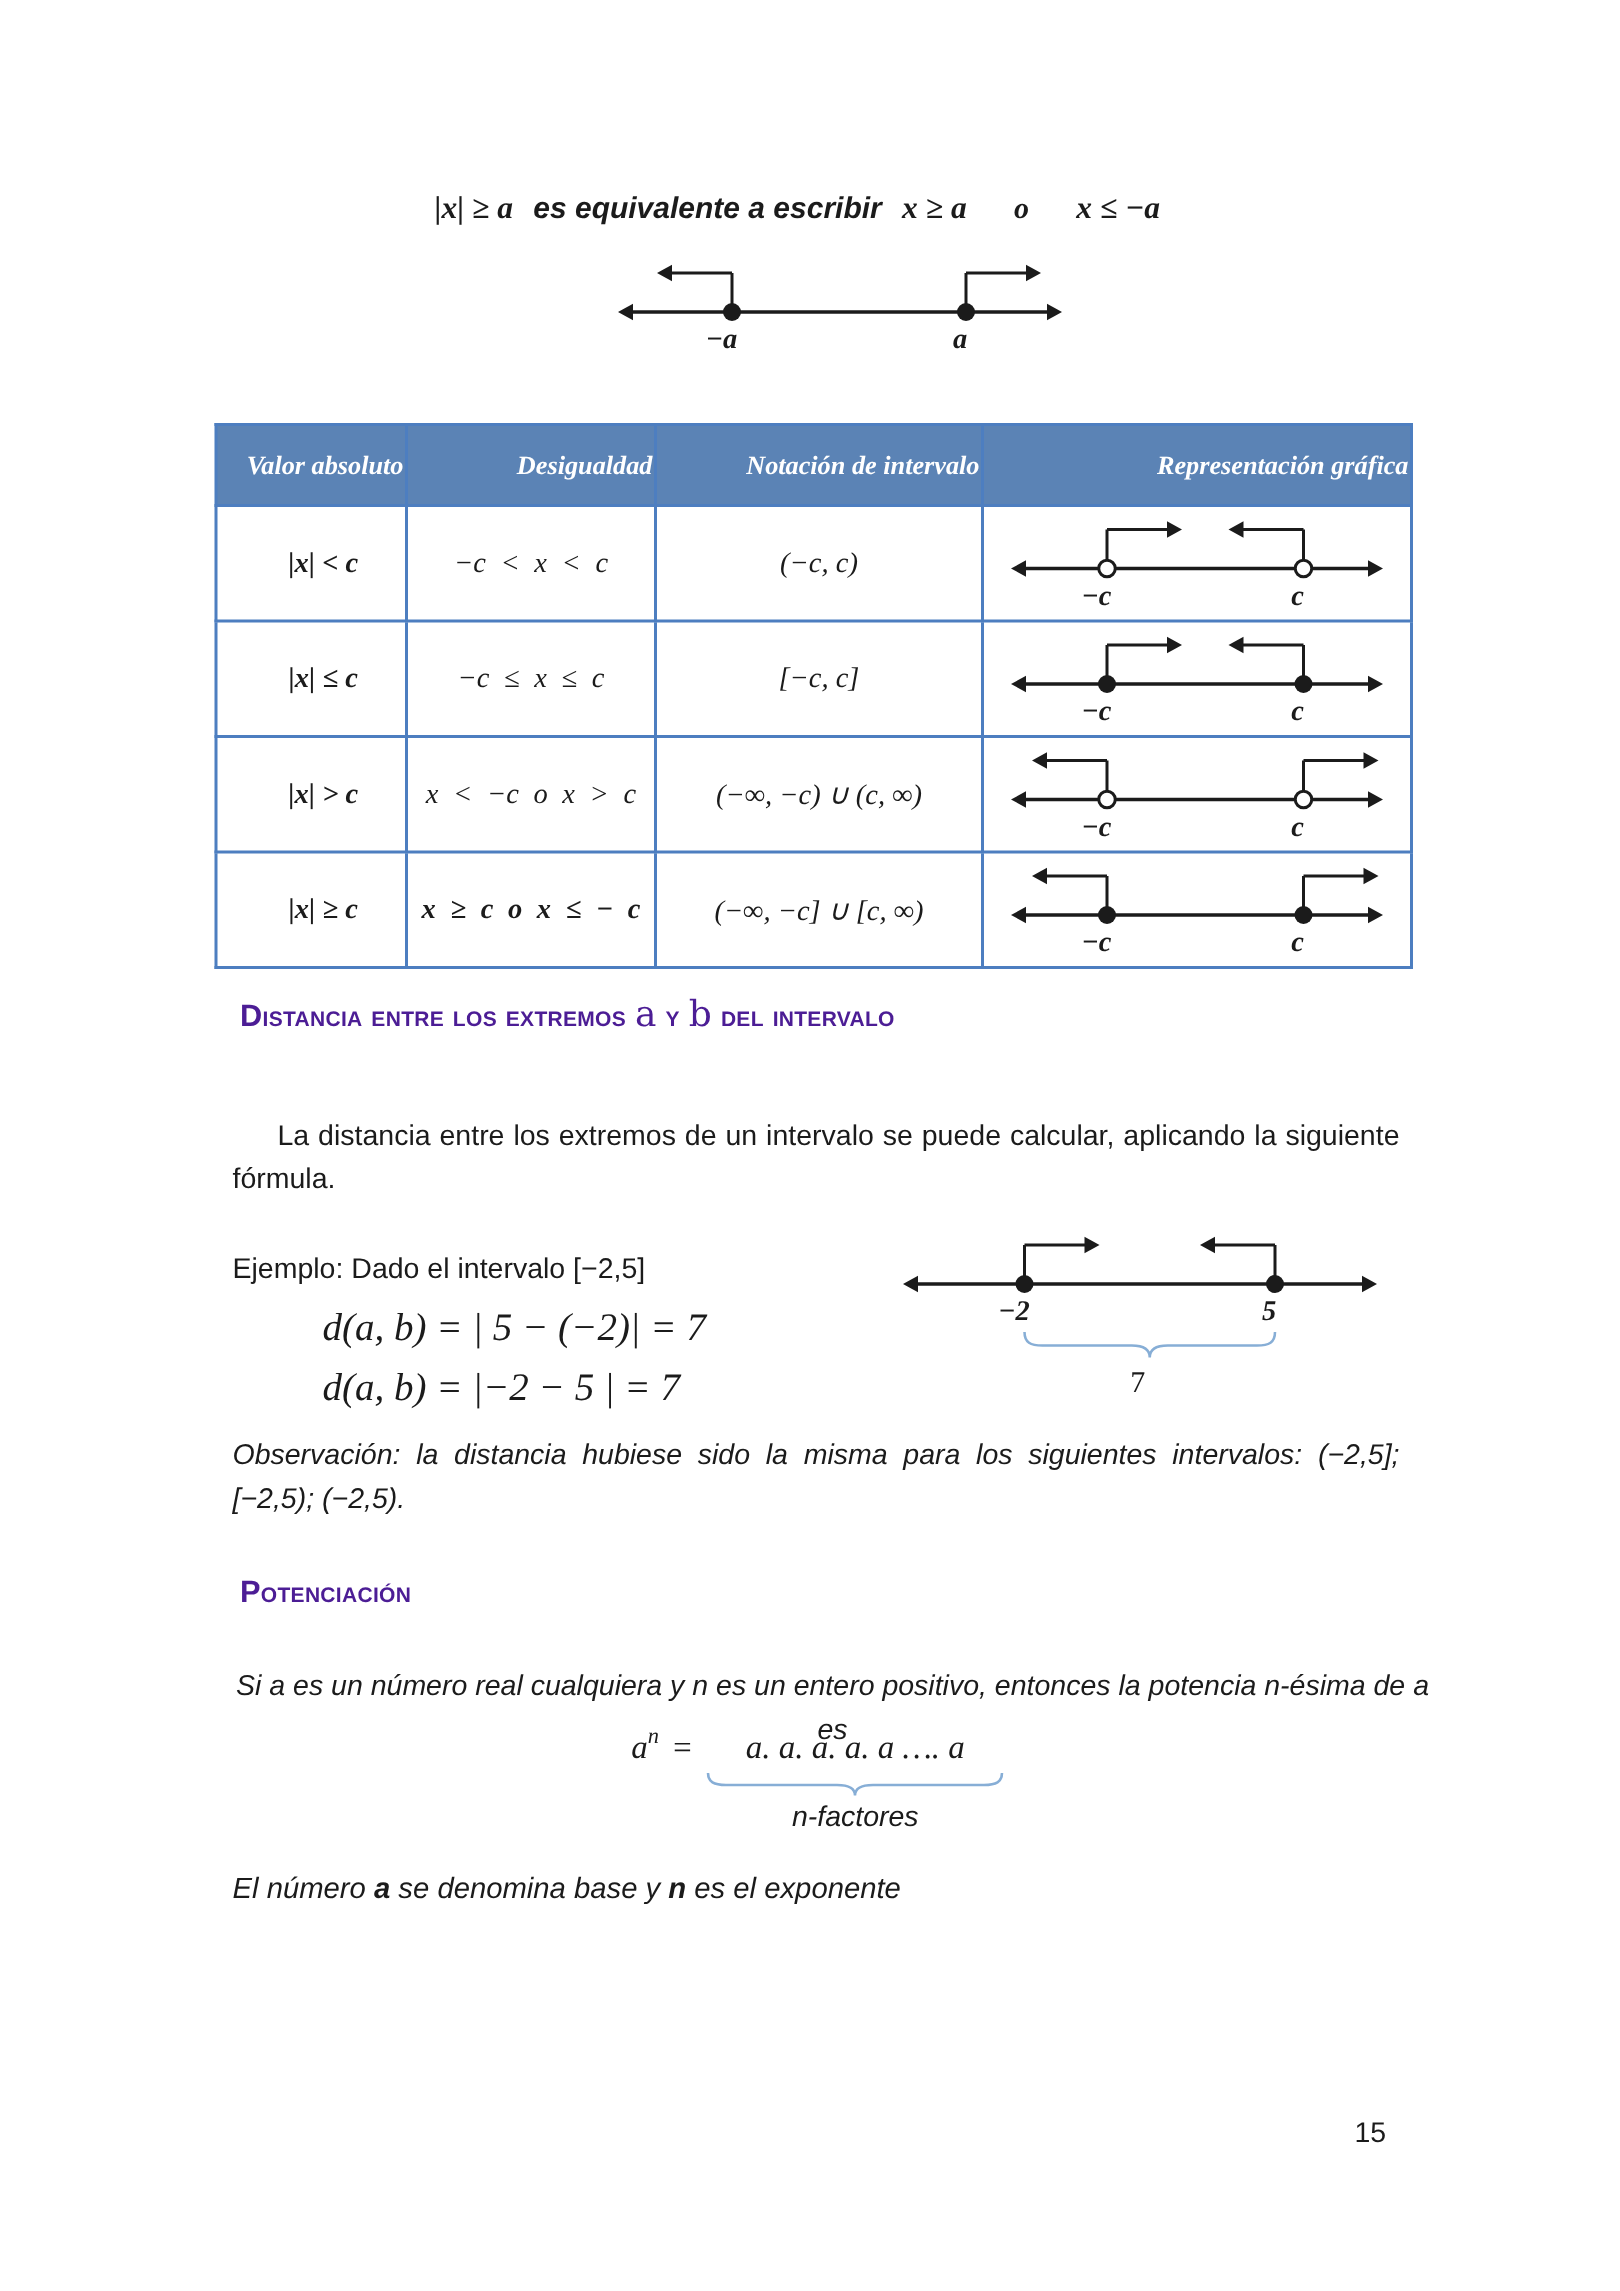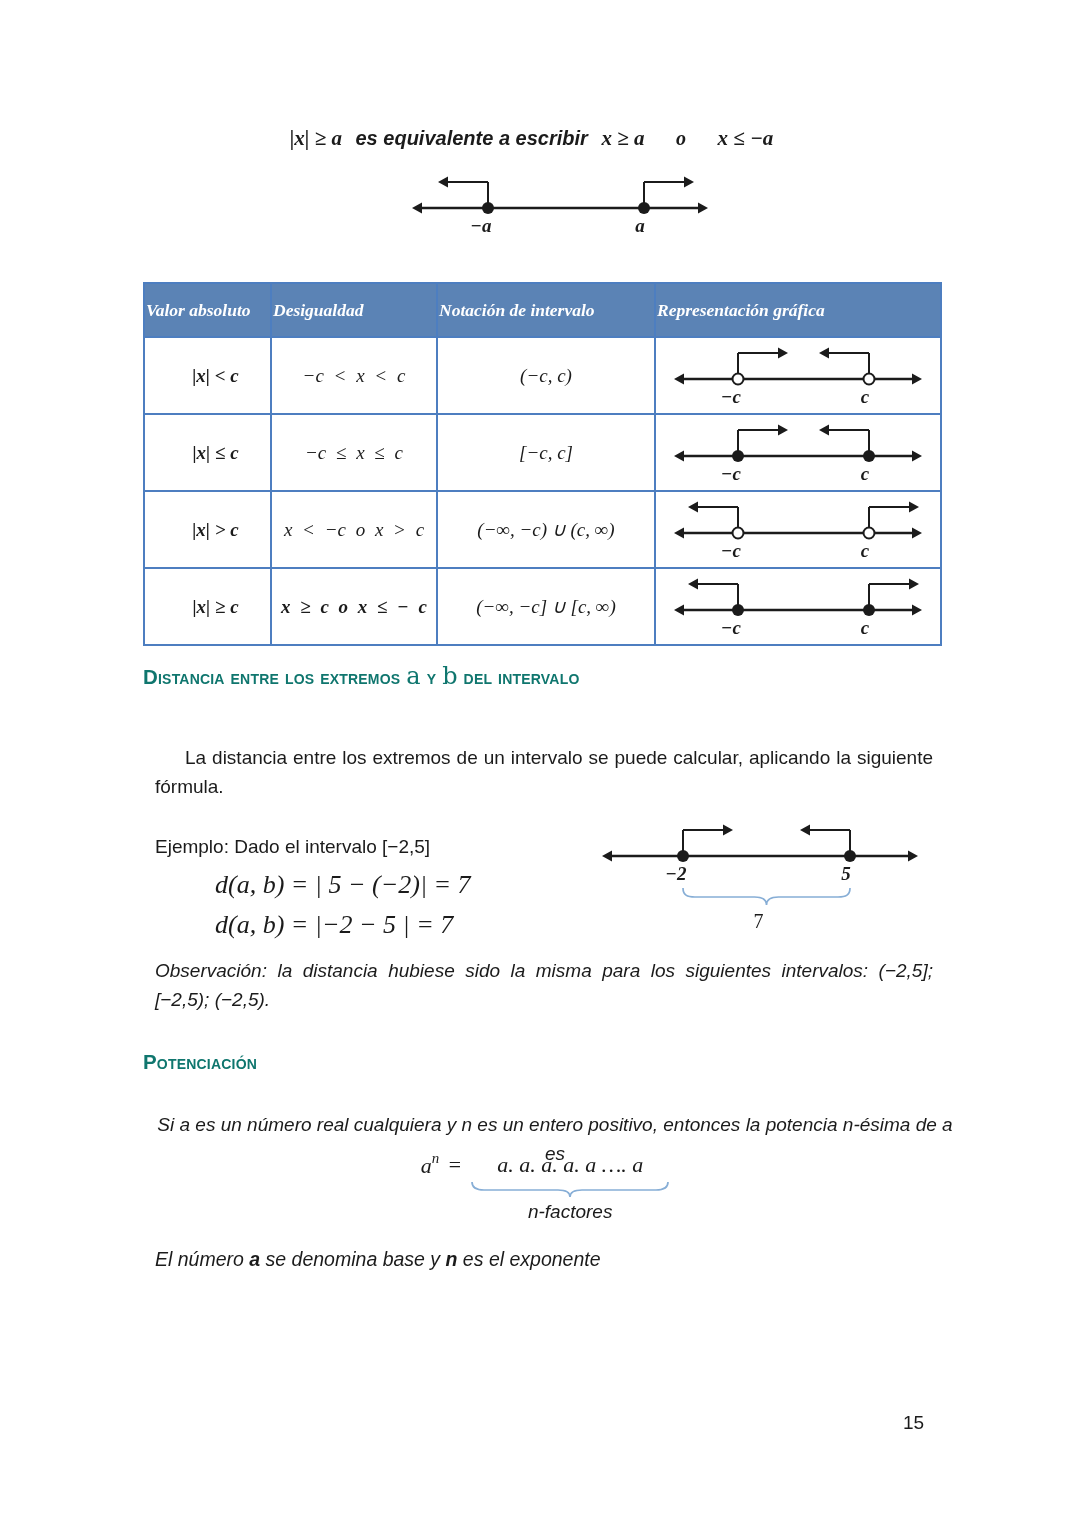--- a/index.html
+++ b/index.html
@@ -19,35 +19,35 @@
   #top-diagram{top:166px;left:410px;}
   
   table.abs-table{
     position:absolute;top:282px;left:143px;width:797px;
     border-collapse:collapse;table-layout:fixed;
   }
   table.abs-table th{
     background:var(--hdr,#5b83b5);color:#fff;
     font-family:"Liberation Serif",serif;font-style:italic;font-weight:bold;
     font-size:17.5px;height:50px;border:2px solid var(--brd,#4d7ec0);
-    text-align:left;vertical-align:middle;
+    text-align:right;vertical-align:middle;
   }
   table.abs-table td{
     border:2px solid var(--brd,#4d7ec0);background:#fff;
     text-align:center;vertical-align:middle;height:73px;
     font-family:"Liberation Serif",serif;font-style:italic;font-size:19px;
   }
   td.abs-cell{font-weight:bold;padding-left:17px;}
   td.ineq-cell{word-spacing:5px;}
   td.ineq-cell.bold{font-weight:bold;}
   td.graph-cell{padding:2px 0 0 0;}
   
   .sec-heading{
-    position:absolute;left:143px;font-weight:bold;font-size:20.5px;
-    font-variant:small-caps;letter-spacing:.2px;color:#0f766e;
+    position:absolute;left:160px;font-weight:bold;font-size:20.5px;
+    font-variant:small-caps;letter-spacing:.2px;color:#4c1d95;
   }
   .sec-heading .serif-var{
     font-family:"DejaVu Serif",serif;font-variant:normal;font-size:24px;
     font-weight:normal;line-height:1;
   }
   #heading-distancia{top:664px;}
   #heading-potenciacion{top:1050px;}
   
   .para{position:absolute;left:155px;width:778px;font-size:19px;line-height:1.5;text-align:justify;}
   #dist-intro{top:704px;text-indent:30px;margin-top:40px;}

